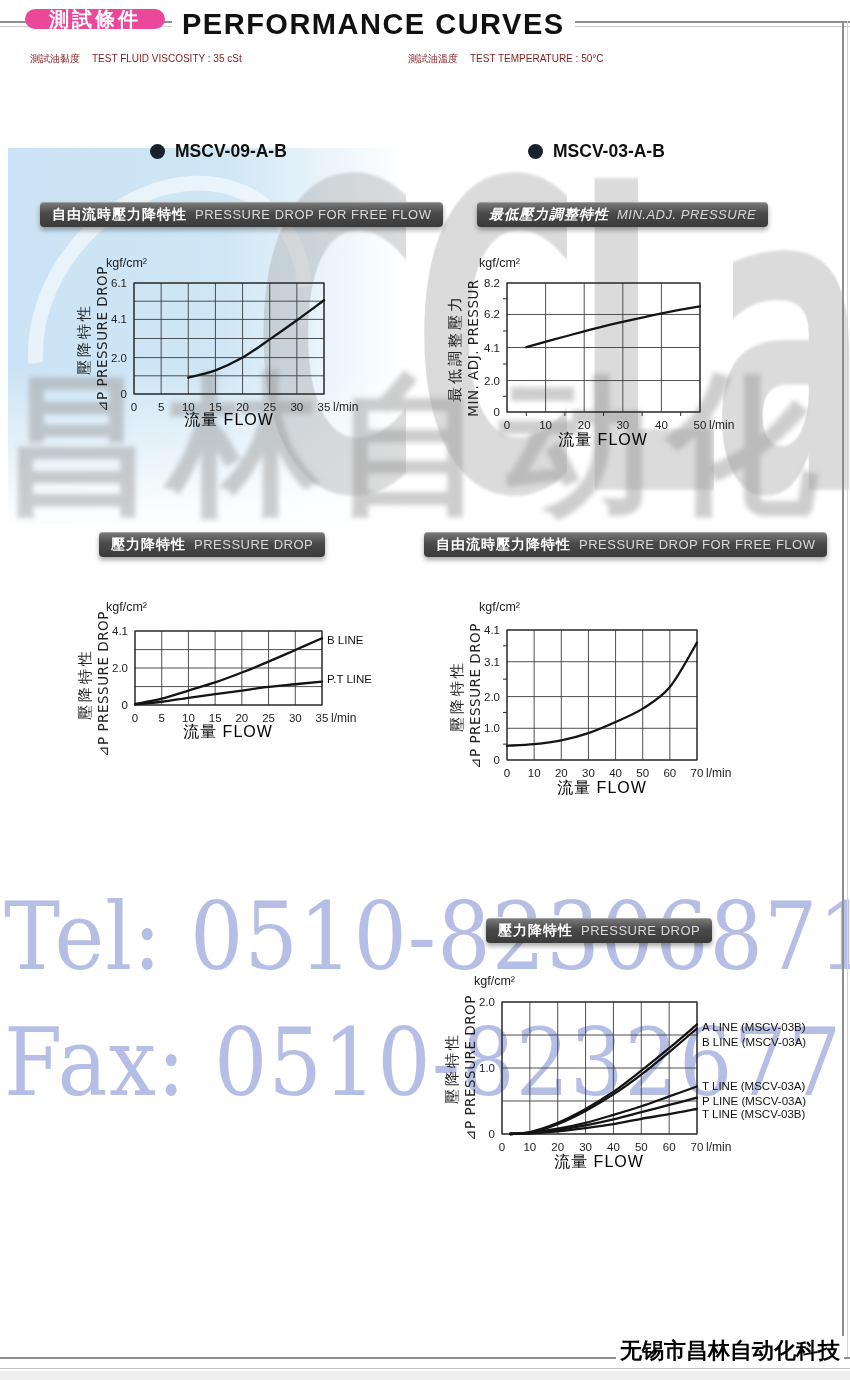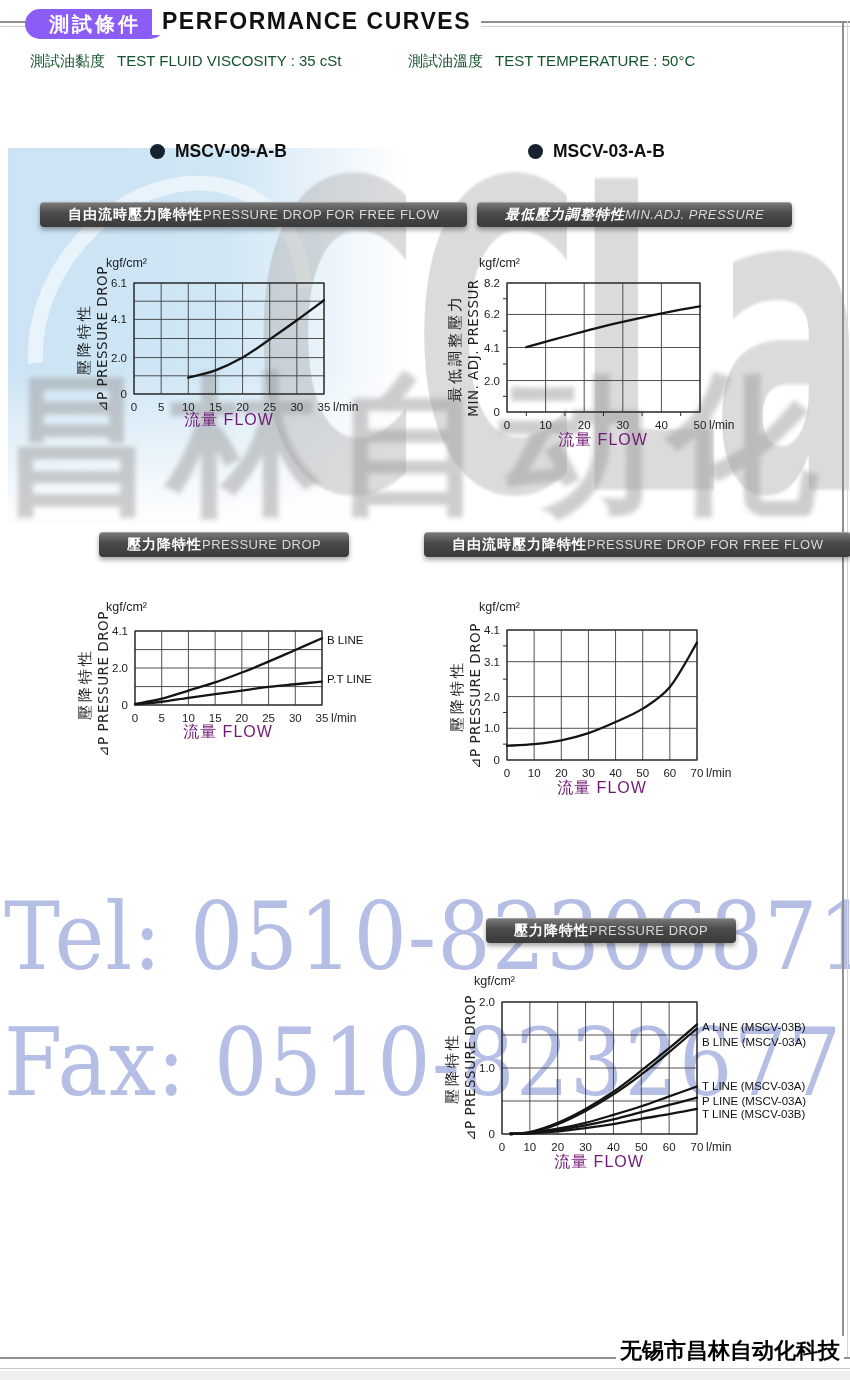--- a/index.html
+++ b/index.html
@@ -24,39 +24,39 @@
   .wm-logo{left:252px;top:128px;font-family:"DejaVu Sans",sans-serif;font-weight:bold;font-size:460px;
     line-height:1;letter-spacing:-16px;color:#a3a3a3;opacity:.38;transform:scale(.5,.93);
     transform-origin:top left;filter:blur(1.5px);white-space:nowrap;}
   .wm-brand{left:2px;top:368px;font-size:152px;line-height:1;letter-spacing:14px;color:#9c9c9c;
     opacity:.5;filter:blur(2.5px);white-space:nowrap;font-weight:bold;}
   .wm-tel{left:4px;top:882px;font-family:"DejaVu Serif","Liberation Serif",serif;font-size:84px;
     color:#a9b3e0;opacity:.85;white-space:nowrap;transform:scaleY(1.12);transform-origin:top left;letter-spacing:1px;}
   .wm-fax{left:4px;top:1008px;font-family:"DejaVu Serif","Liberation Serif",serif;font-size:84px;
     color:#a9b3e0;opacity:.85;white-space:nowrap;transform:scaleY(1.12);transform-origin:top left;letter-spacing:1px;}
   
-  .hdr-badge{position:absolute;left:25px;top:9px;width:140px;height:30px;background:#8b5cf6;border-radius:16px;
+  .hdr-badge{position:absolute;left:25px;top:9px;width:140px;height:20px;background:#ec4899;border-radius:16px;
     color:#fff;font-weight:bold;font-size:20px;letter-spacing:3px;display:flex;align-items:center;justify-content:center;z-index:3;}
-  .hdr-title{position:absolute;left:152px;top:8px;font-size:23px;font-weight:bold;letter-spacing:1.5px;
+  .hdr-title{position:absolute;left:172px;top:8px;font-size:29px;font-weight:bold;letter-spacing:1.5px;
     color:#111;background:#fff;padding:0 10px;z-index:3;}
-  .cond{position:absolute;top:52px;font-size:15px;color:#14532d;z-index:2;white-space:nowrap;}
+  .cond{position:absolute;top:52px;font-size:10px;color:#7f1d1d;z-index:2;white-space:nowrap;}
   .cond .zh{margin-right:12px;}
   
   .colhead{position:absolute;top:141px;font-size:17.5px;font-weight:bold;color:#101010;z-index:2;display:flex;align-items:center;gap:10px;}
   .colhead .dot{width:15px;height:15px;border-radius:50%;background:#17222e;display:inline-block;}
   
-  .pill{position:absolute;height:25px;border-radius:4px;padding:0 28px;display:flex;align-items:center;gap:0;
+  .pill{position:absolute;height:25px;border-radius:4px;padding:0 12px;display:flex;align-items:center;gap:8px;
     background:linear-gradient(180deg,#7d7d7d 0%,#4a4a4a 45%,#3a3a3a 100%);
     box-shadow:0 3px 5px rgba(0,0,0,.35), inset 0 1px 0 rgba(255,255,255,.3);z-index:2;white-space:nowrap;}
   .pill .zh{color:#fff;font-weight:bold;font-size:14px;letter-spacing:1px;}
   .pill .en{color:#d9d9d9;font-size:13px;letter-spacing:.5px;}
   
   .unit{position:absolute;font-size:12.5px;color:#222;z-index:2;}
   .chart{position:absolute;z-index:2;}
-  .xlab{position:absolute;width:140px;text-align:center;font-size:16px;color:#701a75;z-index:2;letter-spacing:1px;}
+  .xlab{position:absolute;width:140px;text-align:center;font-size:16px;color:#000000;z-index:2;letter-spacing:1px;}
   .ylab{position:absolute;z-index:2;width:0;height:0;}
   .ylab .inner{position:absolute;transform:translate(-50%,-50%) rotate(-90deg);text-align:center;white-space:nowrap;
     font-family:"DejaVu Sans","Liberation Sans",sans-serif;}
   .ylab .zh{display:block;font-size:15px;letter-spacing:3px;color:#222;}
   .ylab .en{display:block;font-size:13.5px;color:#222;letter-spacing:.5px;}
   
   .footer-co{position:absolute;right:6px;top:1336px;font-size:22px;font-weight:bold;color:#000;z-index:3;background:#fff;padding:0 4px;}
   svg text{font-family:"Liberation Sans","DejaVu Sans",sans-serif;}
 </style>
 </head>

